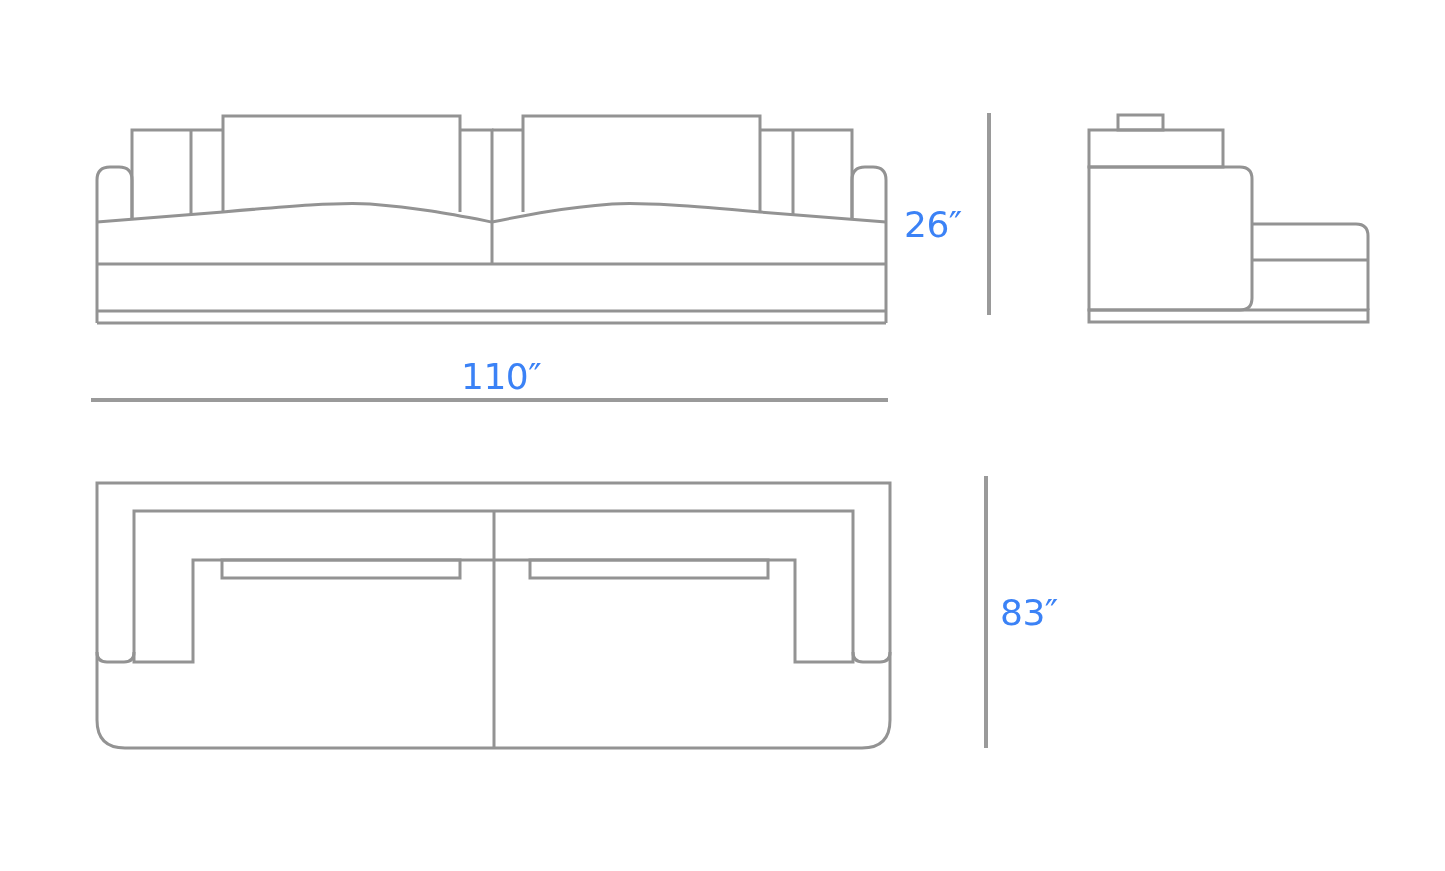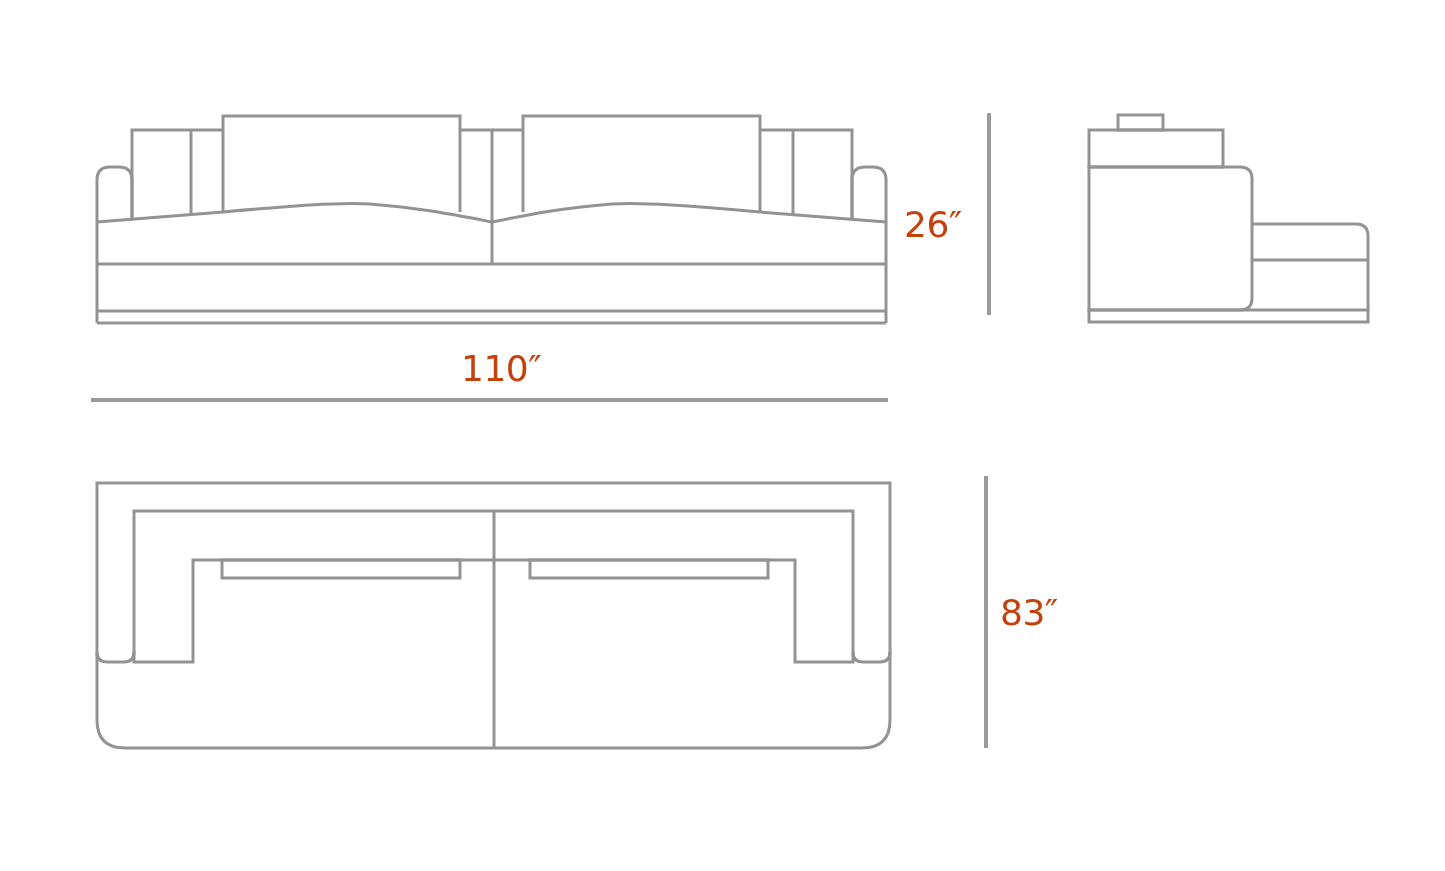--- a/index.html
+++ b/index.html
@@ -1,21 +1,21 @@
 <!DOCTYPE html>
 <html><head>
 <meta charset="utf-8">
 <style>
   html, body { margin: 0; padding: 0; background: #ffffff; }
   body { width: 1445px; height: 871px; position: relative; overflow: hidden;
          font-family: "Liberation Sans", "DejaVu Sans", sans-serif; }
   svg { position: absolute; left: 0; top: 0; }
   .ln { fill: none; stroke: #939393; stroke-width: 3; stroke-linejoin: miter; }
   .dim { fill: none; stroke: #9a9a9a; stroke-width: 4; }
-  .label { position: absolute; font-size: 36px; color: #c2410c; font-family: "DejaVu Sans", "Liberation Sans", sans-serif; letter-spacing: -0.5px; }
+  .label { position: absolute; font-size: 36px; color: #3b82f6; font-family: "DejaVu Sans", "Liberation Sans", sans-serif; letter-spacing: -0.5px; }
 </style>
 </head>
 <body>
 
 <svg width="1445" height="871" viewBox="0 0 1445 871">
 
   <g>
 
     <path class="ln" d="M97,311 L886,311 M97,323 L886,323"></path>
 
@@ -55,14 +55,14 @@
     <rect class="ln" x="222" y="560" width="238" height="18"></rect>
     <rect class="ln" x="530" y="560" width="238" height="18"></rect>
 
     <line class="ln" x1="494" y1="511" x2="494" y2="748"></line>
   </g>
 
   <line class="dim" x1="986" y1="476" x2="986" y2="748"></line>
 </svg>
 
 <div class="label" style="left:904px; top:204px;">26″</div>
-<div class="label" style="left:461px; top:348px;">110″</div>
+<div class="label" style="left:461px; top:356px;">110″</div>
 <div class="label" style="left:1000px; top:592px;">83″</div>
 
 </body></html>

